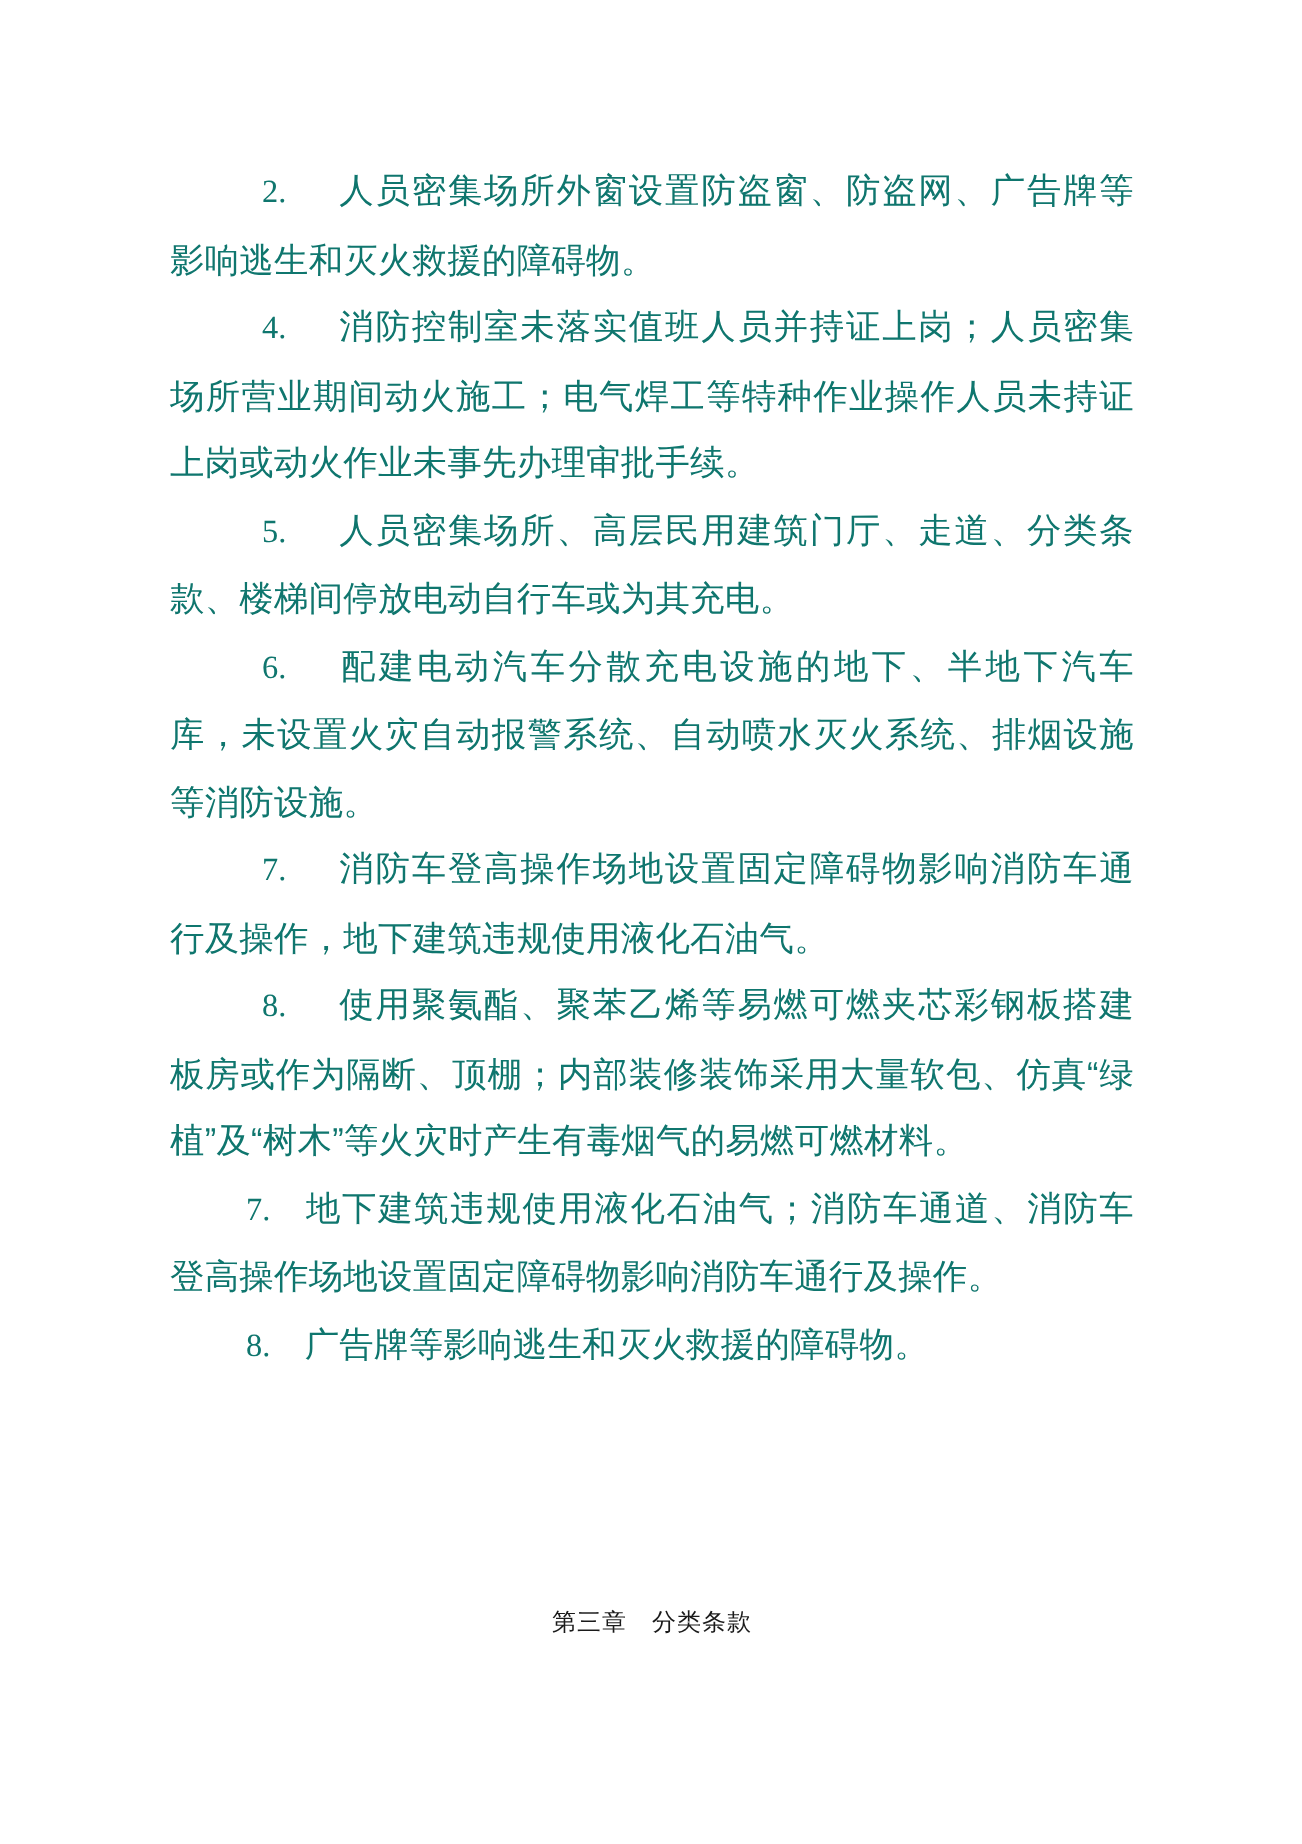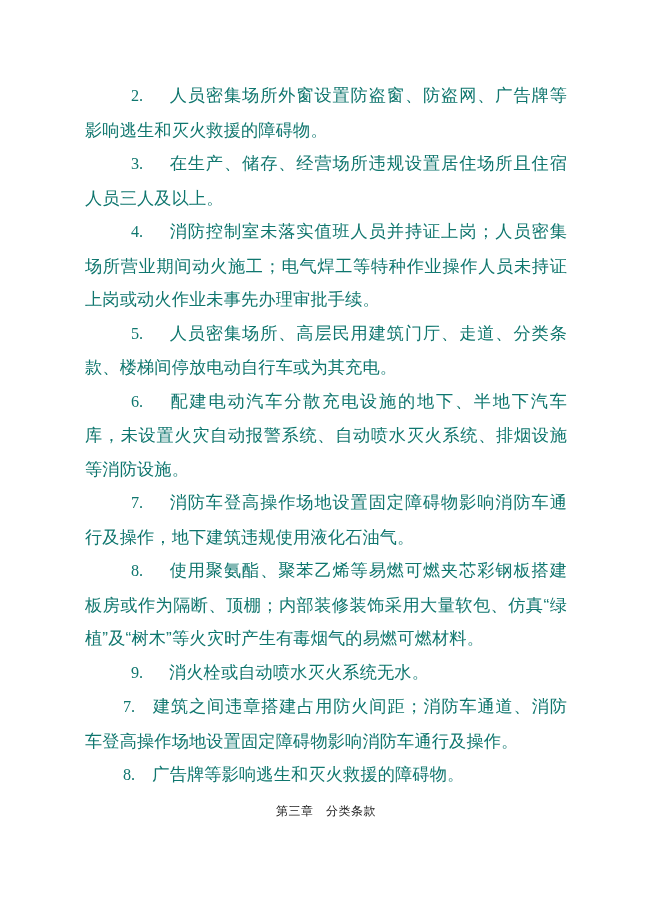--- a/index.html
+++ b/index.html
@@ -71,26 +71,24 @@
     white-space: pre;
   }
 </style>
 </head>
 <body>
 
 <div id="page">
 
   <div id="text-column">
       <p class="para" style="text-indent: 46px;"><span class="marker">2.</span><span class="gap-wide">   </span><span class="para-body">人员密集场所外窗设置防盗窗、防盗网、广告牌等影响逃生和灭火救援的障碍物。</span></p>
-      <p class="para" style="text-indent: 46px;"><span class="marker">3.</span><span class="gap-wide">   </span><span class="para-body">在生产、储存、经营场所违规设置居住场所且住宿人员三人及以上。</span></p>
       <p class="para" style="text-indent: 46px;"><span class="marker">4.</span><span class="gap-wide">   </span><span class="para-body">消防控制室未落实值班人员并持证上岗；人员密集场所营业期间动火施工；电气焊工等特种作业操作人员未持证上岗或动火作业未事先办理审批手续。</span></p>
       <p class="para" style="text-indent: 46px;"><span class="marker">5.</span><span class="gap-wide">   </span><span class="para-body">人员密集场所、高层民用建筑门厅、走道、分类条款、楼梯间停放电动自行车或为其充电。</span></p>
       <p class="para" style="text-indent: 46px;"><span class="marker">6.</span><span class="gap-wide">   </span><span class="para-body">配建电动汽车分散充电设施的地下、半地下汽车库，未设置火灾自动报警系统、自动喷水灭火系统、排烟设施等消防设施。</span></p>
       <p class="para" style="text-indent: 46px;"><span class="marker">7.</span><span class="gap-wide">   </span><span class="para-body">消防车登高操作场地设置固定障碍物影响消防车通行及操作，地下建筑违规使用液化石油气。</span></p>
       <p class="para" style="text-indent: 46px;"><span class="marker">8.</span><span class="gap-wide">   </span><span class="para-body">使用聚氨酯、聚苯乙烯等易燃可燃夹芯彩钢板搭建板房或作为隔断、顶棚；内部装修装饰采用大量软包、仿真“绿植”及“树木”等火灾时产生有毒烟气的易燃可燃材料。</span></p>
-      <p class="para" style="text-indent: 46px;"><span class="marker">9.</span><span class="gap-wide">   </span><span class="para-body">消火栓或自动喷水灭火系统无水。</span></p>
-      <p class="para" style="text-indent: 38px;"><span class="marker">7.</span><span class="gap-wide">  </span><span class="para-body">建筑之间违章搭建占用防火间距；消防车通道、消防车登高操作场地设置固定障碍物影响消防车通行及操作。</span></p>
+      <p class="para" style="text-indent: 38px;"><span class="marker">7.</span><span class="gap-wide">  </span><span class="para-body">地下建筑违规使用液化石油气；消防车通道、消防车登高操作场地设置固定障碍物影响消防车通行及操作。</span></p>
       <p class="para" style="text-indent: 38px;"><span class="marker">8.</span><span class="gap-wide">  </span><span class="para-body">广告牌等影响逃生和灭火救援的障碍物。</span></p>
     </div>
 
   <div class="chapter-heading">第三章　分类条款</div>
 
 </div>
 
 </body></html>

